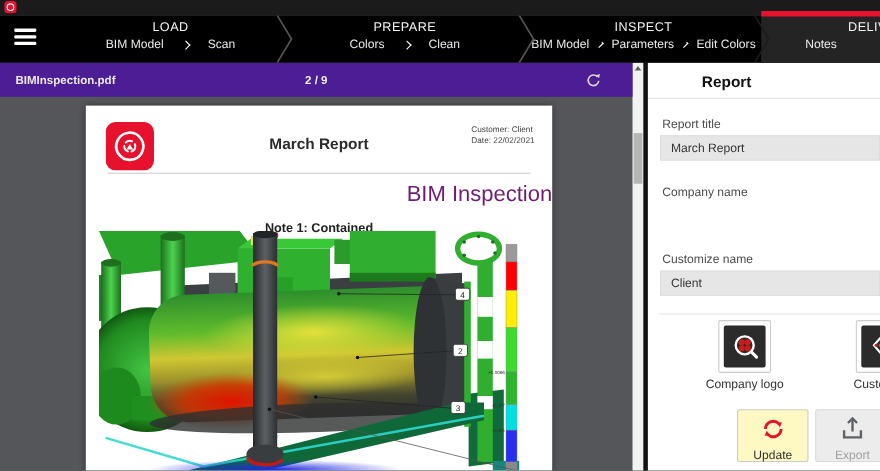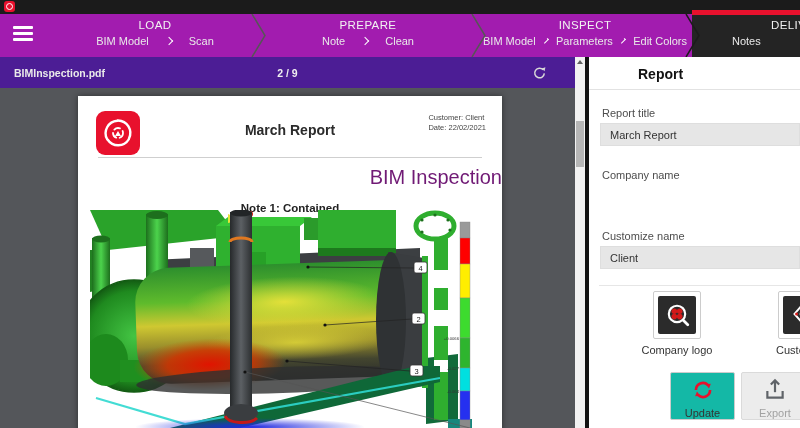--- a/index.html
+++ b/index.html
@@ -8,21 +8,21 @@
 
   
   .titlebar { position:absolute; top:0; left:0; right:0; height:14px; background:#1b1b1b;
               display:flex; align-items:center; justify-content:center; z-index:5; }
   .titlebar-text { font-size:8.5px; color:#c9c9c9; }
   .app-icon { position:absolute; left:4px; top:1px; width:11px; height:11px; border-radius:3px;
               background:#e8112d; display:flex; align-items:center; justify-content:center; }
   .app-icon::after { content:""; width:5px; height:5px; border:1px solid #fff; border-radius:50%; }
 
   
-  .ribbon { position:absolute; top:14px; left:0; right:0; height:43px; background:#a21caf;
+  .ribbon { position:absolute; top:14px; left:0; right:0; height:43px; background:#000000;
             display:flex; overflow:hidden; z-index:4; }
   .rib-sec { position:relative; height:100%; flex:none; }
   .rib-sec.load { width:258px; padding-left:52px; }
   .rib-sec.prepare { width:220px; }
   .rib-sec.inspect { width:214px; }
   .rib-sec.deliver { width:210px; background:#242424; }
   .rib-title { margin-top:5px; text-align:center; font-size:11.5px; color:#f2f2f2; letter-spacing:.4px; }
   .rib-items { margin-top:4px; display:flex; align-items:center; justify-content:center; color:#e9e9e9; font-size:11px; }
   .rib-items .it { cursor:pointer; white-space:nowrap; }
   .gap28 > * { margin:0 13px; } .gap10 > * { margin:0 5px; }
@@ -75,21 +75,21 @@
   .panel-rule2 { position:absolute; top:228px; left:10px; right:0; height:1px; background:#e6e6e6; }
   .logo-group { position:absolute; top:234px; width:130px; text-align:center; }
   .logo-card { display:inline-block; width:48px; height:48px; background:#fff; border:1px solid #ccc;
                border-radius:2px; padding:4px; cursor:pointer; }
   .logo-card .dark { width:38px; height:38px; background:#2b2b2b; border-radius:2px;
                      display:flex; align-items:center; justify-content:center; }
   .logo-label { margin-top:5px; font-size:11px; color:#333; }
   .act-btn { position:absolute; top:315px; height:48px; border-radius:2px; text-align:center;
              padding-top:5px; cursor:pointer; }
   .act-btn .lbl { font-size:11px; margin-top:1px; }
-  .btn-update { left:81px; width:65px; background:#14b8a6; border:1px solid #ccc; }
+  .btn-update { left:81px; width:65px; background:#fef9c3; border:1px solid #ccc; }
   .btn-update .lbl { color:#333; }
   .btn-export { left:152px; width:68px; background:#ececec; border:1px solid #dadada; cursor:default; }
   .btn-export .lbl { color:#a2a2a2; }
 </style>
 </head>
 <body>
 
 <div class="app">
 
   <div class="titlebar">
@@ -101,21 +101,21 @@
       <div class="rib-title">LOAD</div>
       <div class="rib-items gap28">
         <span class="it">BIM Model</span>
         <span class="chev"></span>
         <span class="it">Scan</span>
       </div>
     </div>
     <div class="rib-sec prepare">
       <div class="rib-title">PREPARE</div>
       <div class="rib-items gap28">
-        <span class="it">Note</span>
+        <span class="it">Colors</span>
         <span class="chev"></span>
         <span class="it">Clean</span>
       </div>
     </div>
     <div class="rib-sec inspect">
       <div class="rib-title">INSPECT</div>
       <div class="rib-items gap10">
         <span class="it">BIM Model</span>
         <span class="chev"></span>
         <span class="it">Parameters</span>

